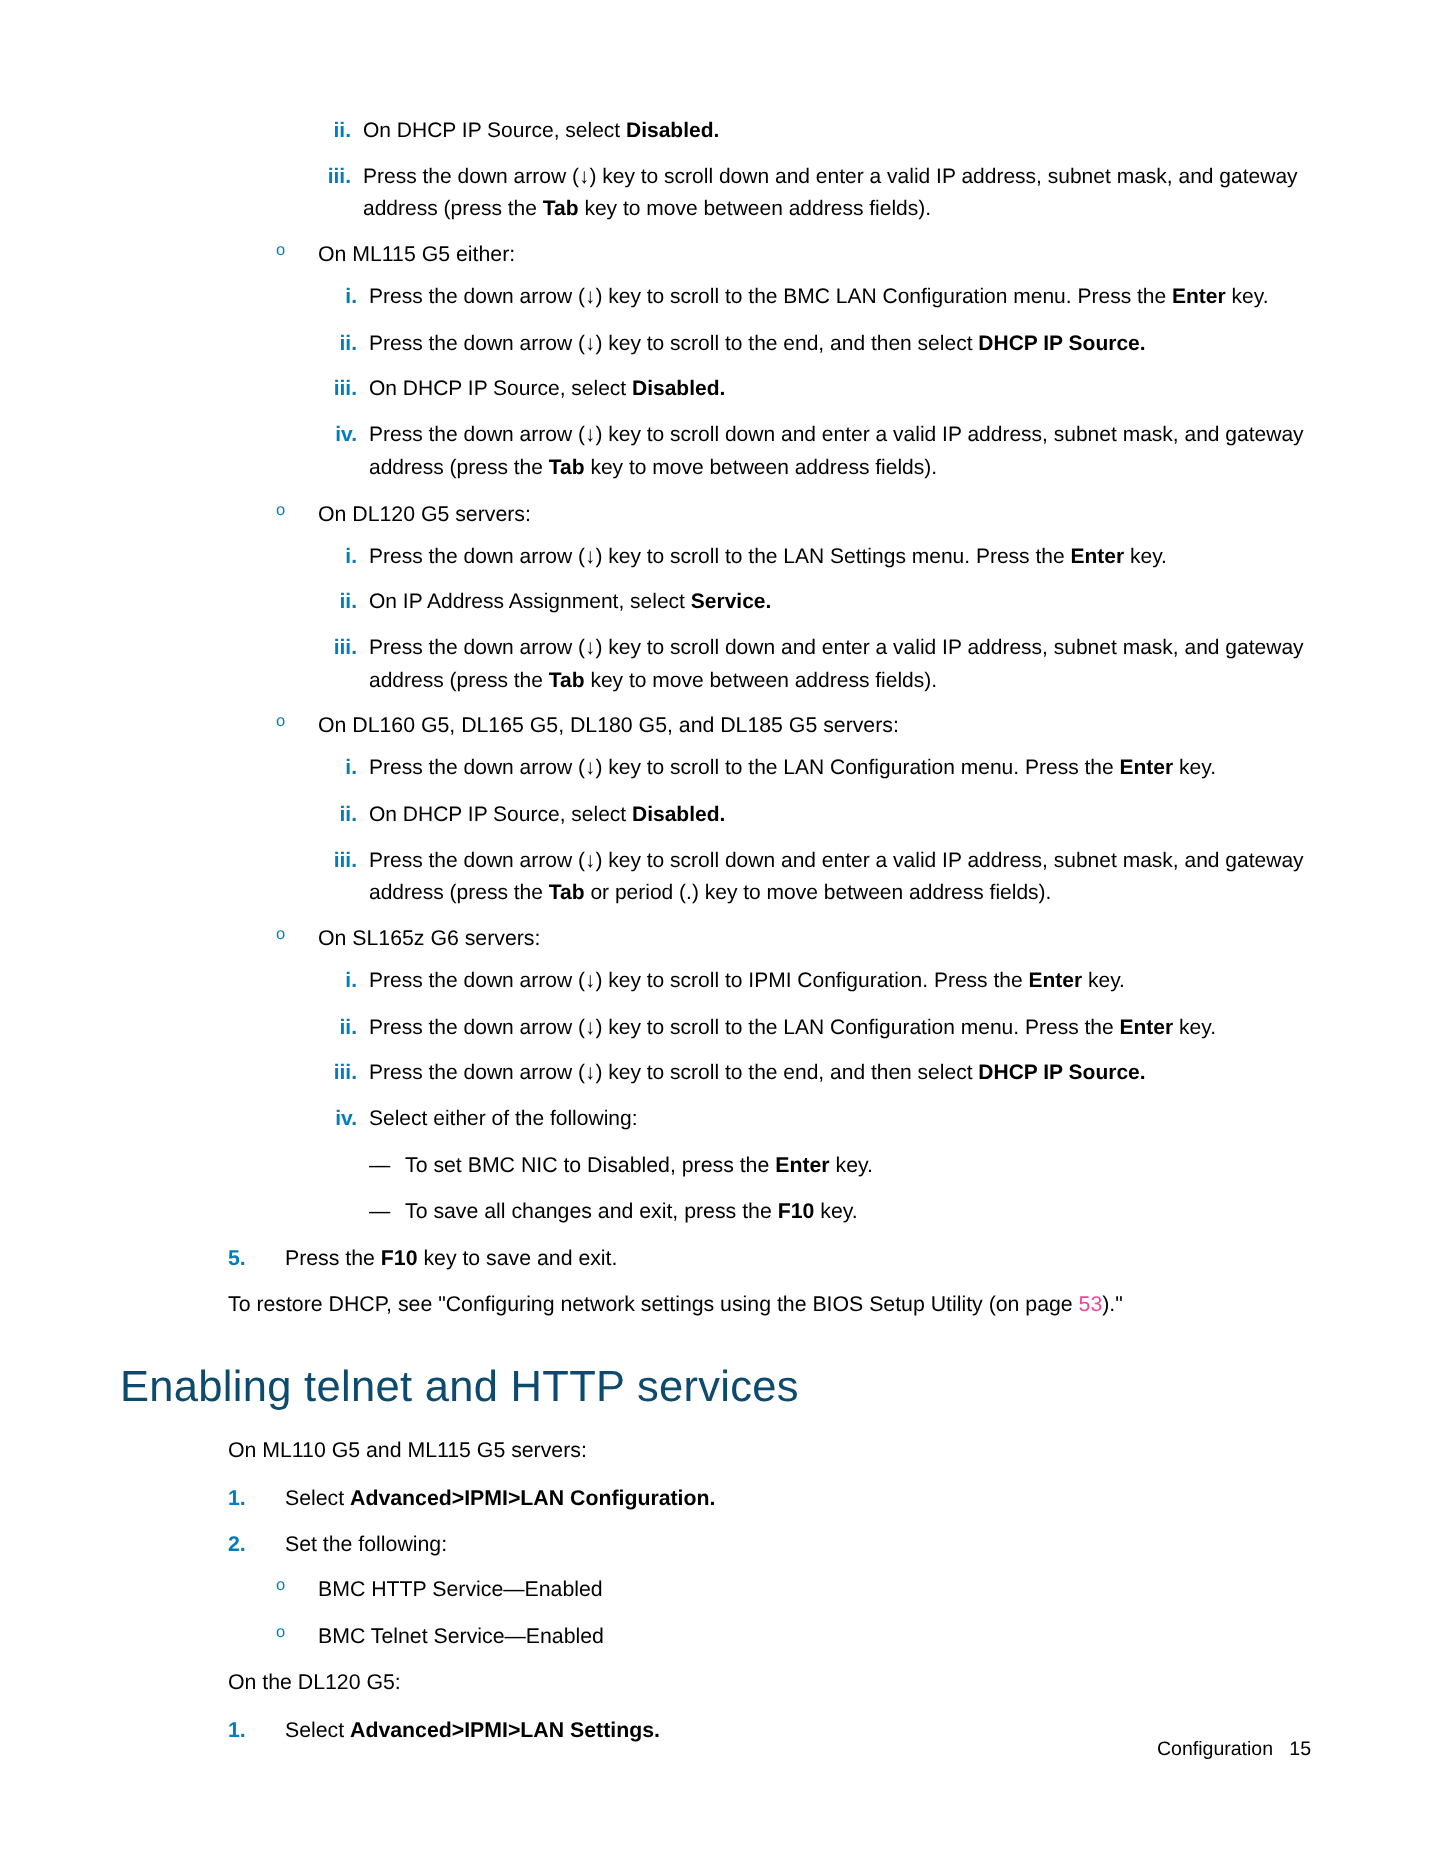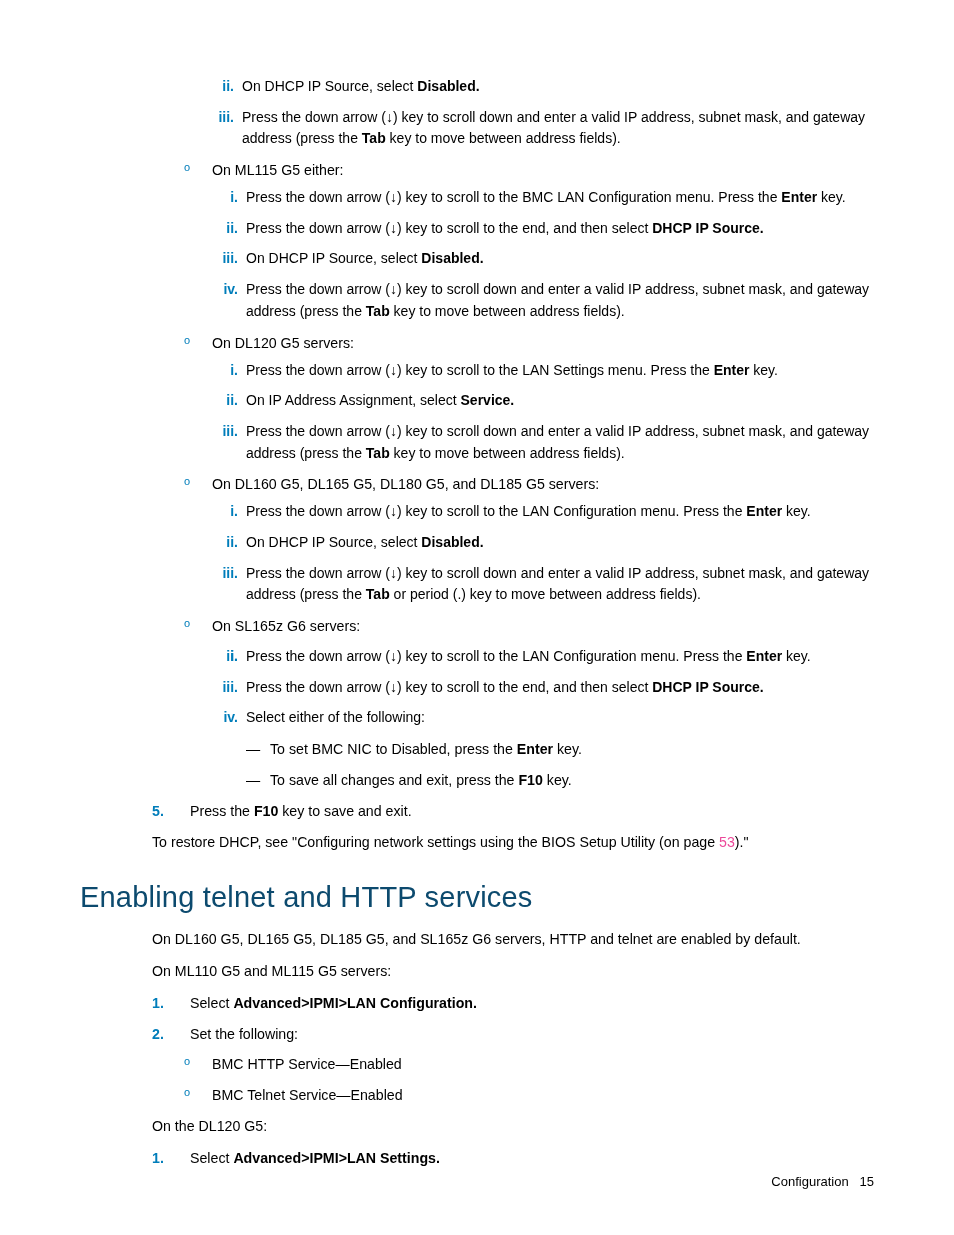--- a/index.html
+++ b/index.html
@@ -112,21 +112,21 @@
   .body-text {
     font-size: 14.2px;
     line-height: 1.55;
     margin: 0 0 10px 0;
   }
   .indent-body {
     margin-left: 72px;
   }
   .footer {
     position: absolute;
-    bottom: 46px;
+    bottom: 62px;
     right: 80px;
     font-size: 13px;
     color: #000;
   }
   .link {
     color: #ec4899;
   }
   b { font-weight: bold; }
 </style>
 </head>
@@ -153,21 +153,21 @@
             <li><span class="rm">i.</span><span>Press the down arrow (↓) key to scroll to the LAN Settings menu. Press the <b>Enter</b> key.</span></li>
             <li><span class="rm">ii.</span><span>On IP Address Assignment, select <b>Service.</b></span></li>
             <li><span class="rm">iii.</span><span>Press the down arrow (↓) key to scroll down and enter a valid IP address, subnet mask, and gateway address (press the <b>Tab</b> key to move between address fields).</span></li>
           </ul></li>
         <li><span class="bullet">o</span><span>On DL160 G5, DL165 G5, DL180 G5, and DL185 G5 servers:</span><ul class="roman-list" style="margin-left:2px;">
             <li><span class="rm">i.</span><span>Press the down arrow (↓) key to scroll to the LAN Configuration menu. Press the <b>Enter</b> key.</span></li>
             <li><span class="rm">ii.</span><span>On DHCP IP Source, select <b>Disabled.</b></span></li>
             <li><span class="rm">iii.</span><span>Press the down arrow (↓) key to scroll down and enter a valid IP address, subnet mask, and gateway address (press the <b>Tab</b> or period (.) key to move between address fields).</span></li>
           </ul></li>
         <li><span class="bullet">o</span><span>On SL165z G6 servers:</span><ul class="roman-list" style="margin-left:2px;">
-            <li><span class="rm">i.</span></li>
+            <li><span class="rm">i.</span><span>Press the down arrow (↓) key to scroll to IPMI Configuration. Press the <b>Enter</b> key.</span></li>
             <li><span class="rm">ii.</span><span>Press the down arrow (↓) key to scroll to the LAN Configuration menu. Press the <b>Enter</b> key.</span></li>
             <li><span class="rm">iii.</span><span>Press the down arrow (↓) key to scroll to the end, and then select <b>DHCP IP Source.</b></span></li>
             <li><span class="rm">iv.</span><span>Select either of the following:</span></li>
           </ul><ul class="dash-list" style="margin-left:34px;">
             <li><span class="dash">—</span><span>To set BMC NIC to Disabled, press the <b>Enter</b> key.</span></li>
             <li><span class="dash">—</span><span>To save all changes and exit, press the <b>F10</b> key.</span></li>
           </ul></li>
       </ul>
   </div>
 
@@ -177,21 +177,20 @@
         <span class="marker">5.</span>
         <span id="step5">Press the <b>F10</b> key to save and exit.</span>
       </li>
     </ul>
   </div>
 
   <p class="body-text indent-body" id="restore">To restore DHCP, see "Configuring network settings using the BIOS Setup Utility (on page <span class="link">53</span>)."</p>
 
   <h2 class="h2">Enabling telnet and HTTP services</h2>
 
-  <p class="body-text indent-body">On DL160 G5, DL165 G5, DL185 G5, and SL165z G6 servers, HTTP and telnet are enabled by default.</p>
   <p class="body-text indent-body">On ML110 G5 and ML115 G5 servers:</p>
 
   <div style="margin-left:72px;">
     <ul class="ord-list" id="ol1">
         <li><span class="marker">1.</span><span>Select <b>Advanced&gt;IPMI&gt;LAN Configuration.</b></span></li>
         <li><span class="marker">2.</span><span>Set the following:</span><ul class="bullet-list" style="margin-top:8px; margin-left:-6px;">
             <li><span class="bullet">o</span><span>BMC HTTP Service—Enabled</span></li>
             <li><span class="bullet">o</span><span>BMC Telnet Service—Enabled</span></li>
           </ul></li>
       </ul>

